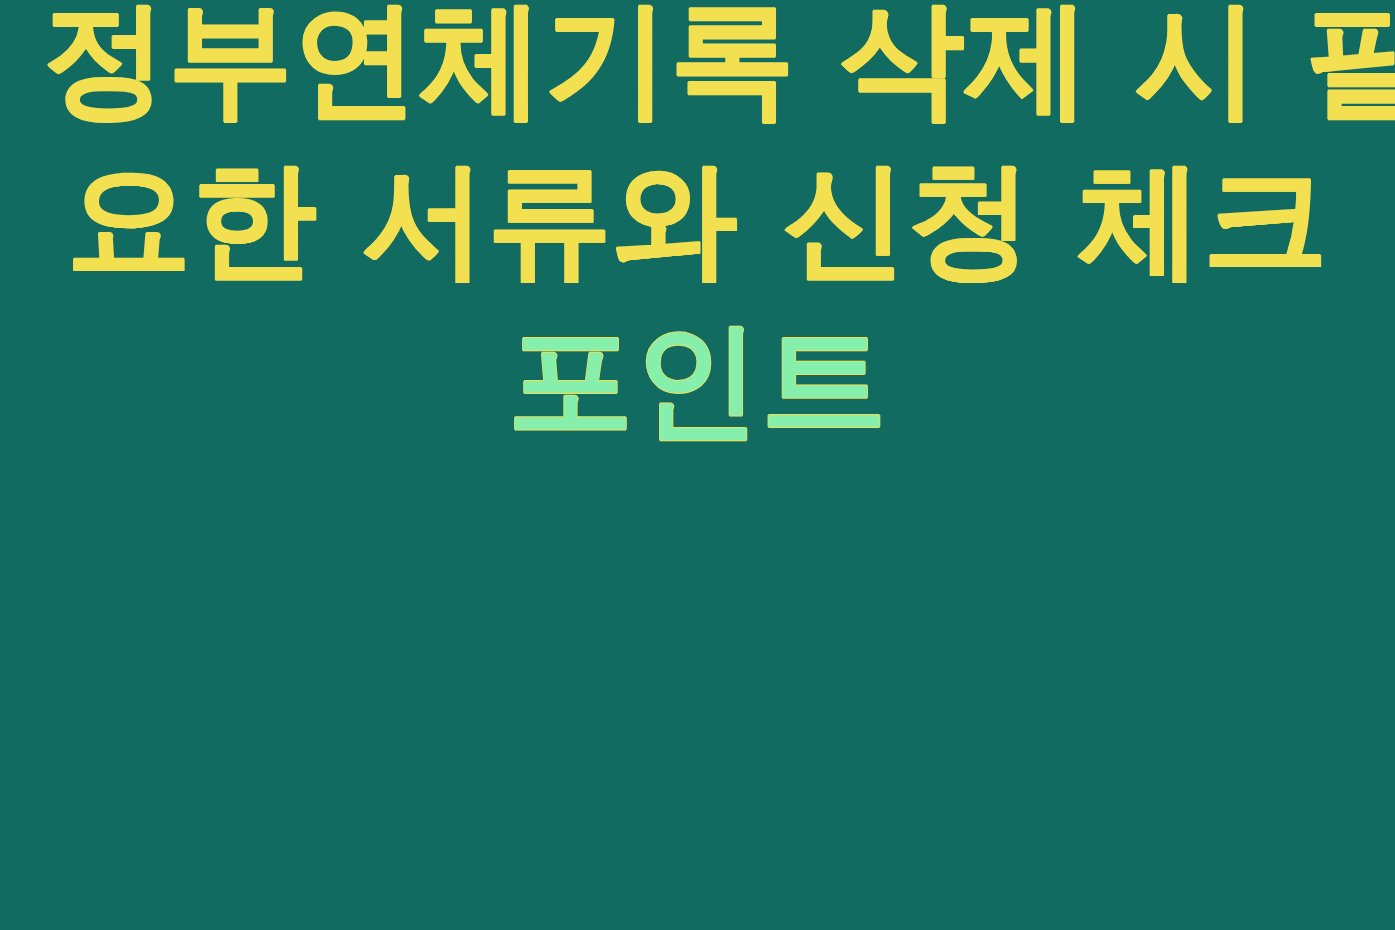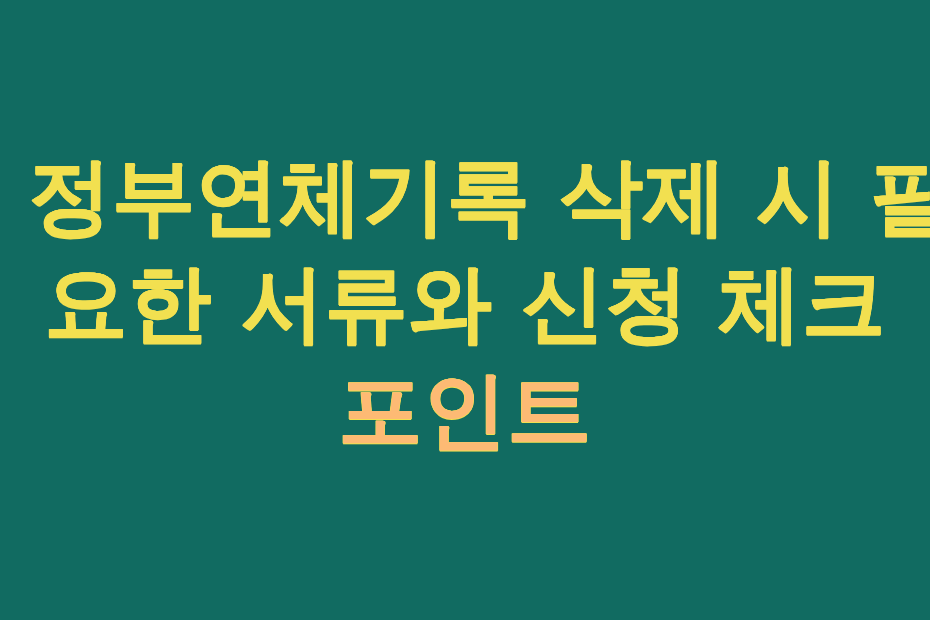--- a/index.html
+++ b/index.html
@@ -16,21 +16,20 @@
   }
 
   
   .thumbnail-canvas {
     position: relative;
     box-sizing: border-box;
     width: 930px;
     height: 620px;
     background-color: #116B61;
     display: flex;
-    align-items: center;
     justify-content: center;
     user-select: none;
   }
 
   
   .headline-block {
     position: relative;
     width: 930px;
     margin-top: -14px;           
     padding: 0 24px;
@@ -64,16 +63,16 @@
 <body>
 
 <div class="thumbnail-canvas" style="background-color: rgb(17, 107, 97);">
 
   <div class="headline-block">
 
     <span class="headline-line line-1" style="color: rgb(242, 224, 80); text-shadow: rgb(242, 224, 80) 0.5px 0px 0px, rgb(242, 224, 80) -0.5px 0px 0px, rgb(242, 224, 80) 0px 0.5px 0px, rgb(242, 224, 80) 0px -0.5px 0px;">정부연체기록 삭제 시 필</span>
 
     <span class="headline-line line-2" style="color: rgb(242, 224, 80); text-shadow: rgb(242, 224, 80) 0.5px 0px 0px, rgb(242, 224, 80) -0.5px 0px 0px, rgb(242, 224, 80) 0px 0.5px 0px, rgb(242, 224, 80) 0px -0.5px 0px;">요한 서류와 신청 체크</span>
 
-    <span class="headline-line line-3" style="color: #fdba74; text-shadow: rgb(242, 224, 80) 0.5px 0px 0px, rgb(242, 224, 80) -0.5px 0px 0px, rgb(242, 224, 80) 0px 0.5px 0px, rgb(242, 224, 80) 0px -0.5px 0px;">포인트</span>
+    <span class="headline-line line-3" style="color: #86efac; text-shadow: rgb(242, 224, 80) 0.5px 0px 0px, rgb(242, 224, 80) -0.5px 0px 0px, rgb(242, 224, 80) 0px 0.5px 0px, rgb(242, 224, 80) 0px -0.5px 0px;">포인트</span>
 
   </div>
 </div>
 
 </body></html>

